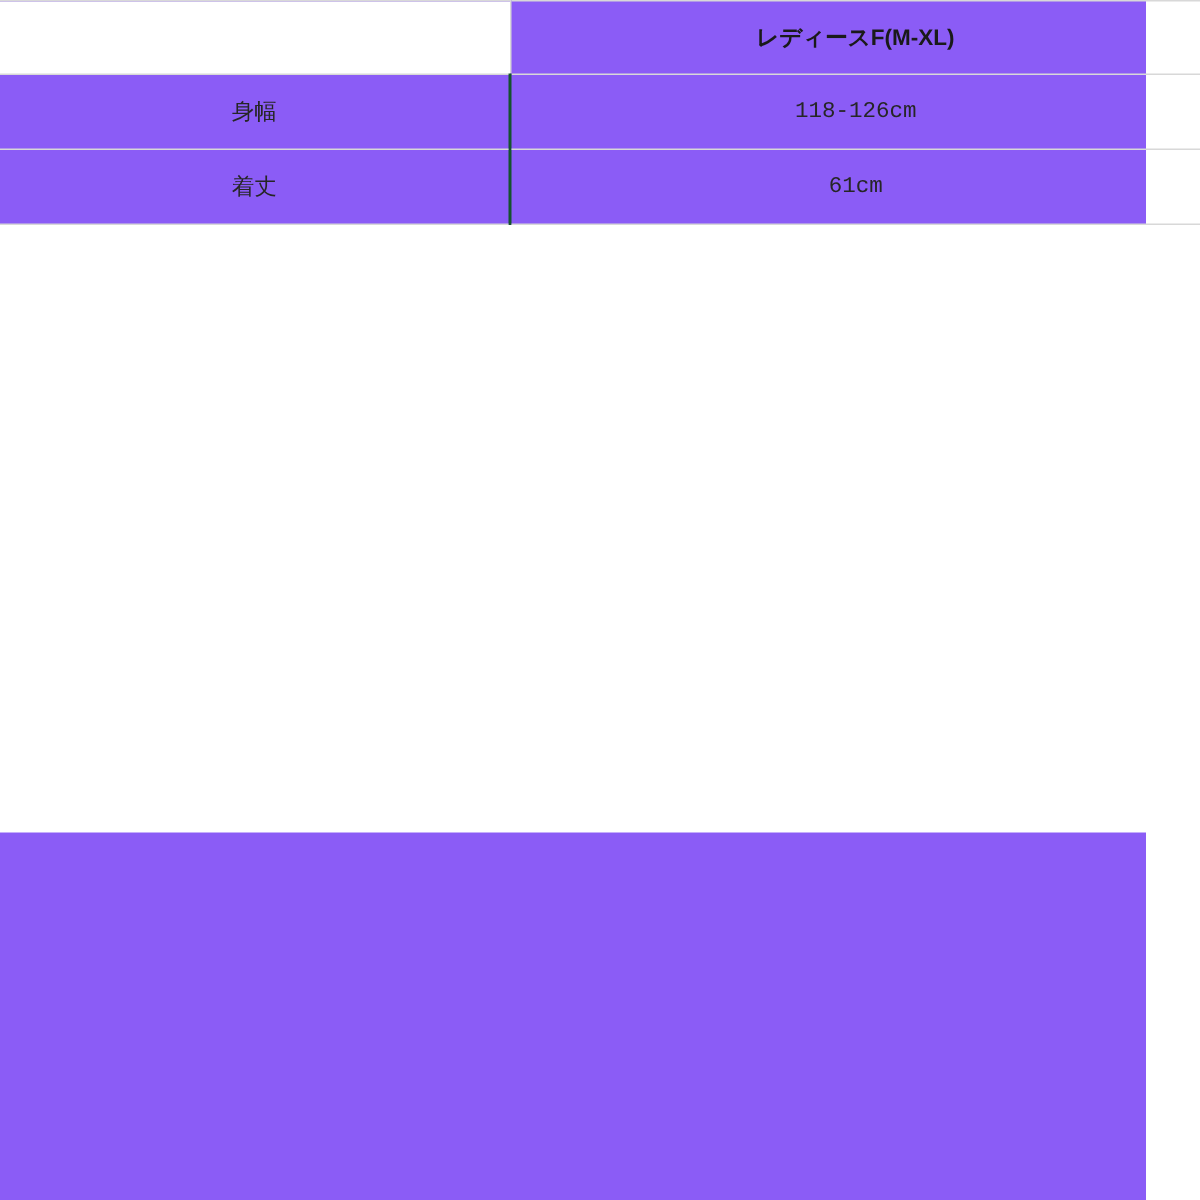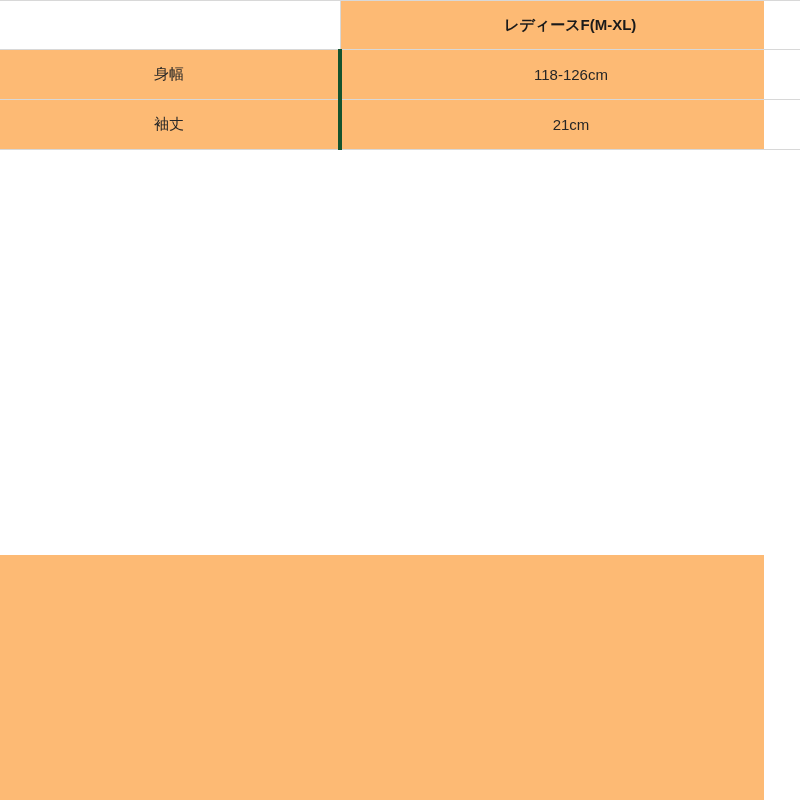--- a/index.html
+++ b/index.html
@@ -11,21 +11,21 @@
     width: 800px;
     height: 800px;
     font-family: "Liberation Sans", sans-serif;
     color: #222222;
     overflow: hidden;
   }
   .page {
     width: 764px;
     height: 800px;
     position: relative;
-    background: #fdba74;
+    background: #8b5cf6;
   }
   table.size-table {
     width: 800px;
     border-collapse: collapse;
     table-layout: fixed;
     border-top: 1px solid #d8d8d8;
   }
   table.size-table col.label-col { width: 340px; }
   table.size-table col.value-col { width: 460px; }
 
@@ -43,27 +43,28 @@
   table.size-table th.head-empty {
     background: #ffffff;
     border-right: 1px solid #d8d8d8;
   }
   table.size-table th.head-value {
     font-weight: bold;
     font-size: 15px;
     color: #1a1a1a;
   }
   table.size-table td.row-label {
-    border-right: 4px solid #14532d;
+    border-right: 2px solid #14532d;
     font-size: 15px;
     color: #262626;
   }
   table.size-table td.row-value {
     font-size: 15px;
     color: #262626;
+    font-family: Liberation Mono, monospace;
   }
   table.size-table tr.header-row th { height: 48px; }
   .blank-area {
     width: 800px;
     height: 405px;
     background: #ffffff;
   }
 </style>
 </head>
 <body>
@@ -79,19 +80,19 @@
         <th class="head-empty"></th>
         <th class="head-value">レディースF(M-XL)</th>
       </tr>
     </thead>
     <tbody>
       <tr>
         <td class="row-label">身幅</td>
         <td class="row-value">118-126cm</td>
       </tr>
       <tr>
-        <td class="row-label">袖丈</td>
-        <td class="row-value">21cm</td>
+        <td class="row-label">着丈</td>
+        <td class="row-value">61cm</td>
       </tr>
     </tbody>
   </table>
   <div class="blank-area"></div>
 </div>
 
 </body></html>

